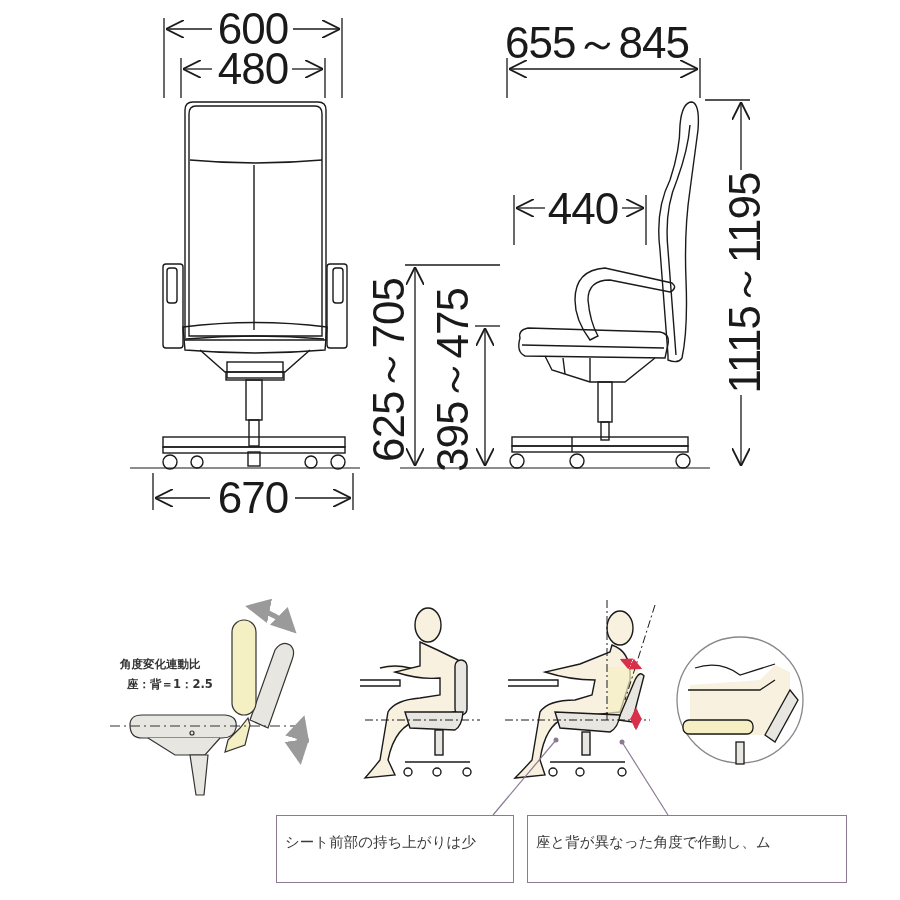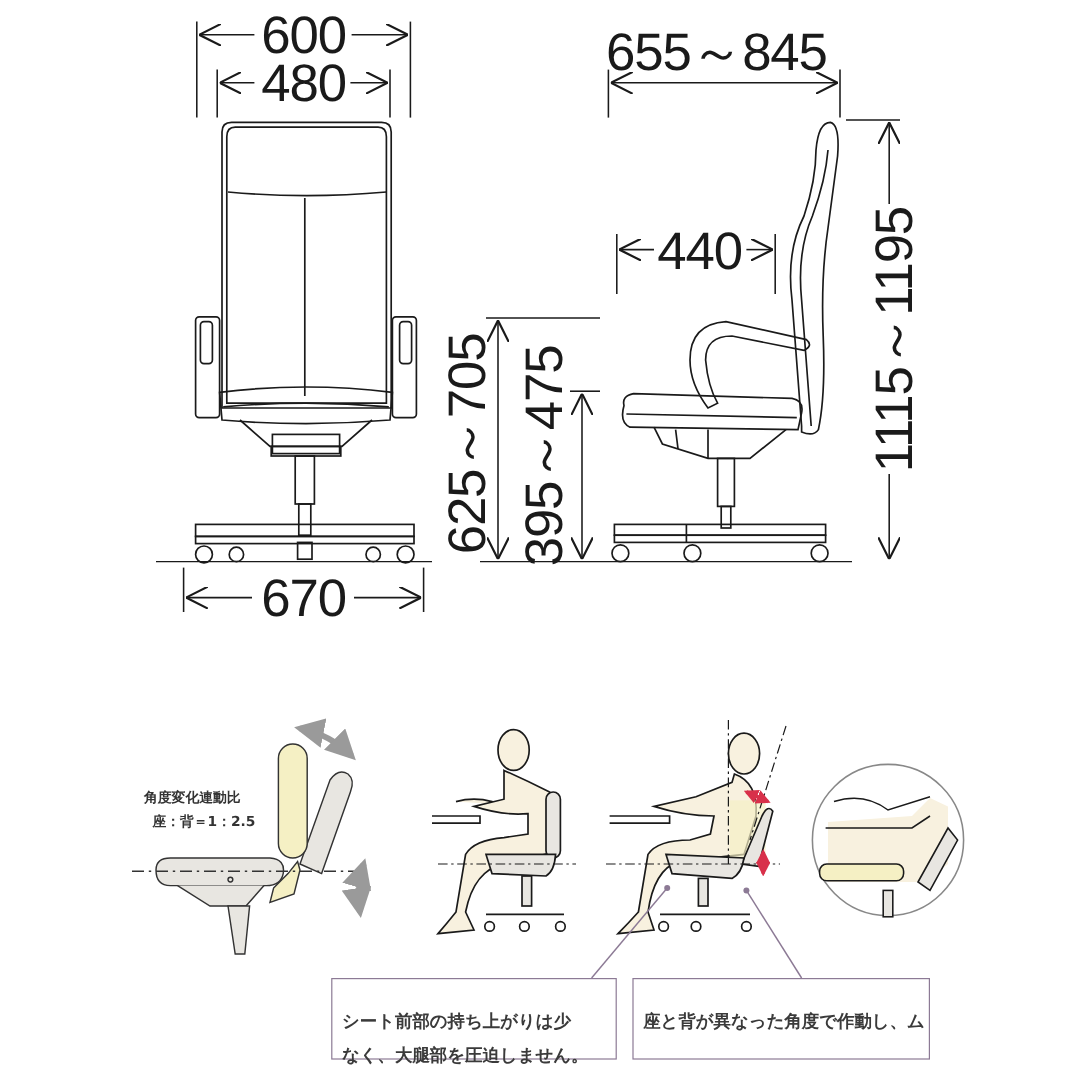--- a/index.html
+++ b/index.html
@@ -3,21 +3,21 @@
 <meta charset="utf-8">
 <style>
   html, body { margin: 0; padding: 0; background: #ffffff; }
   body { width: 900px; height: 900px; position: relative; overflow: hidden;
          font-family: "Liberation Sans", "DejaVu Sans", sans-serif; color: #1a1a1a; }
   svg { position: absolute; left: 0; top: 0; }
   .dim { font-family: "Liberation Sans", sans-serif; font-size: 44px; fill: #1a1a1a; letter-spacing: -1px; }
   .ratio-text { font-family: "DejaVu Sans", sans-serif; font-weight: bold; font-size: 11.5px; fill: #333; }
   .caption-box { position: absolute; border: 1.5px solid #8c7a95; background: #fff;
                  font-family: "DejaVu Sans", sans-serif; font-size: 14.5px; line-height: 28px;
-                 color: #3a3a3a; padding: 22px 8px; box-sizing: border-box; font-weight: bold; }
+                 color: #3a3a3a; padding: 12px 8px; box-sizing: border-box; }
   .caption-line { display: block; white-space: nowrap; }
 </style>
 </head>
 <body>
 
 <svg width="900" height="900" viewBox="0 0 900 900">
   <defs>
     <marker id="ah" viewBox="0 0 10 10" refX="10" refY="5" markerWidth="14" markerHeight="14" orient="auto-start-reverse">
       <path d="M0,0 L10,5 L0,10" fill="none" stroke="#1a1a1a" stroke-width="1"></path>
     </marker>
@@ -196,17 +196,16 @@
   <g stroke="#8c7a95" stroke-width="1.2" fill="none">
     <line x1="556" y1="740" x2="493" y2="815"></line>
     <line x1="622" y1="742" x2="668" y2="815"></line>
   </g>
   <circle cx="556" cy="740" r="2.5" fill="#8c7a95"></circle>
   <circle cx="622" cy="742" r="2.5" fill="#8c7a95"></circle>
 </svg>
 
 <div class="caption-box" style="left:276px; top:815px; width:238px; height:68px;">
   <span class="caption-line">シート前部の持ち上がりは少</span>
-  <span class="caption-line">なく、大腿部を圧迫しません。</span>
 </div>
-<div class="caption-box" style="left:527px; top:815px; width:248px; height:68px;">
+<div class="caption-box" style="left:527px; top:815px; width:320px; height:68px;">
   <span class="caption-line">座と背が異なった角度で作動し、ム</span>
 </div>
 
 </body></html>

